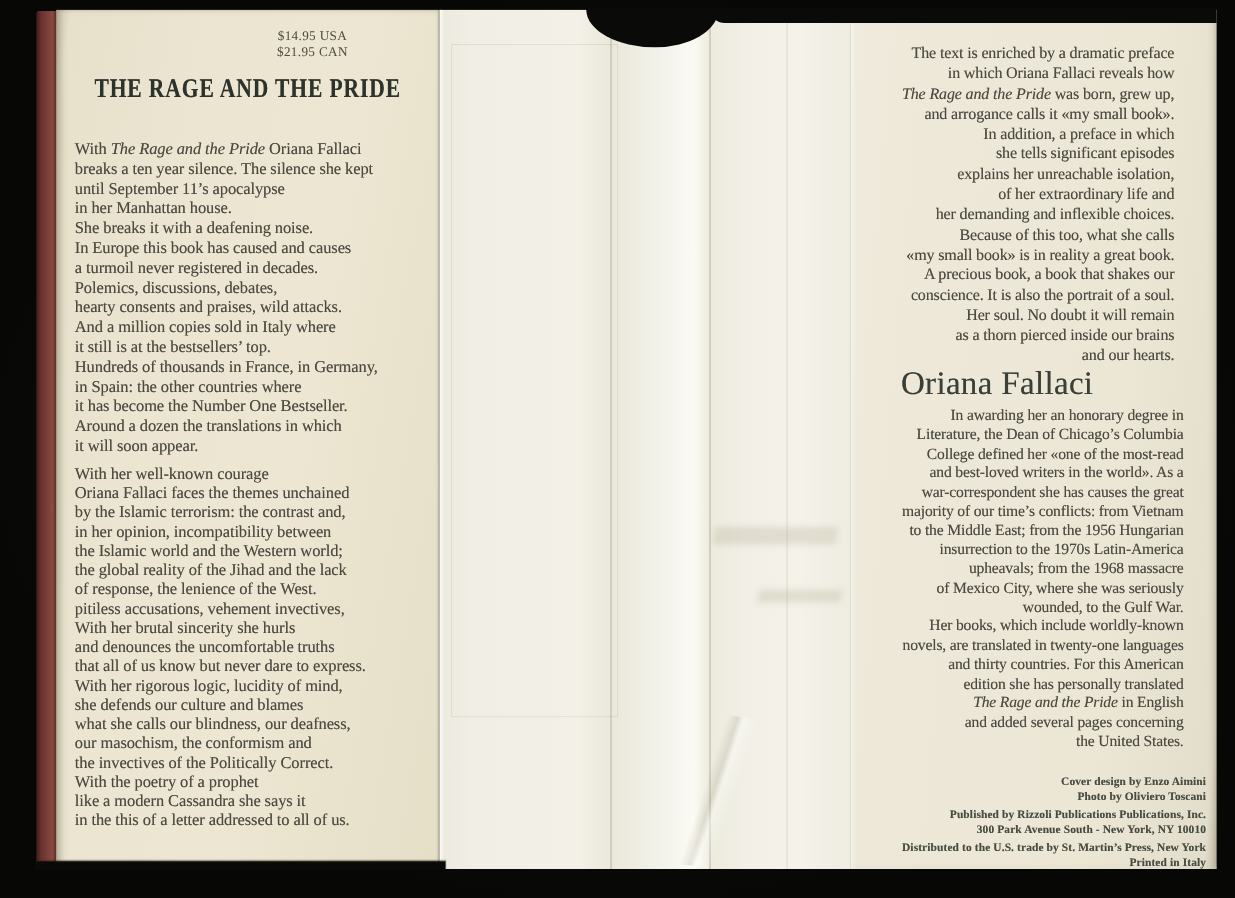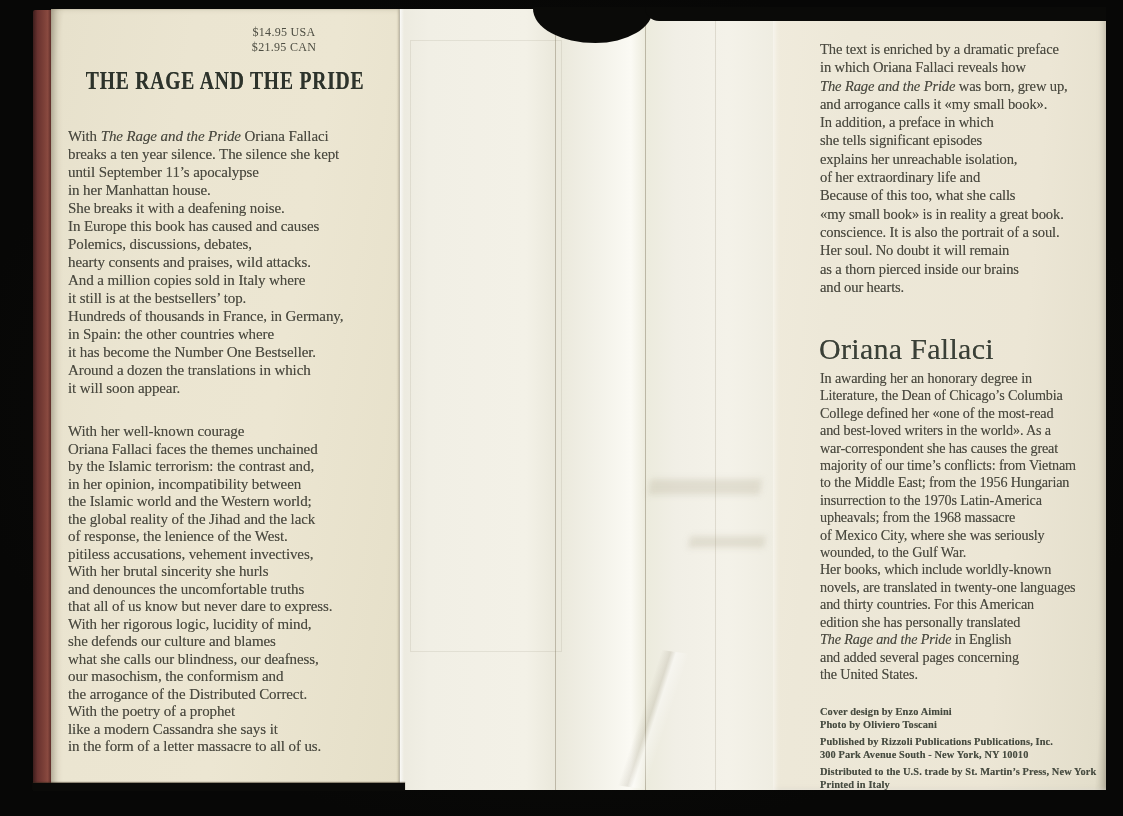--- a/index.html
+++ b/index.html
@@ -20,21 +20,21 @@
     background:linear-gradient(to right,#3d1d1c 0%,#68322f 25%,#7c4038 60%,#8a4a40 82%,#5d2d29 100%);
     border-radius:2px 0 0 2px;}
 
   
   .flap{position:absolute;top:0;height:100%;}
   .flap.left{left:18px;width:348px;
     background:linear-gradient(100deg,#d9d2bc 0%,#e7e1cc 3%,#ebe5d1 30%,#ece6d2 60%,#e5dfc8 100%);
     box-shadow:inset 6px 0 9px -4px rgba(60,48,30,.45), inset -1px 0 2px rgba(90,80,55,.25);}
   .flap.right{left:740px;width:333px;
     background:linear-gradient(95deg,#f0ebdc 0%,#ede8d8 20%,#ece6d5 70%,#e3decb 97%,#c9c4b0 100%);
-    box-shadow:inset 3px 0 6px -2px rgba(255,255,255,.8), inset -4px 0 8px -4px rgba(70,60,40,.4);}
+    box-shadow:inset 3px 0 6px -2px rgba(255,255,255,.8), inset -4px 0 8px -4px rgba(70,60,40,.4);text-align:right;}
   .back-panel{position:absolute;left:366px;top:0;width:374px;height:100%;
     background:linear-gradient(to right,
       #eceadf 0%, #f1efe5 8%, #f3f1e7 34%, #eae8db 42%,
       #f5f4ec 56%, #fbfaf4 62%, #ecebdd 66%, #f1efe6 74%,
       #f4f2e9 88%, #efede2 100%);}
 
   
   .fold{position:absolute;top:0;height:100%;width:1px;background:rgba(105,95,70,.35);}
   .fold-hl{position:absolute;top:0;height:100%;width:4px;
     background:linear-gradient(to right,rgba(255,255,255,.75),rgba(255,255,255,0));}
@@ -102,20 +102,21 @@
       <div class="title-wrap">
         <span class="title-text">THE RAGE AND THE PRIDE</span>
       </div>
       <div class="para p1">
           <div class="line">With <i>The Rage and the Pride</i> Oriana Fallaci</div>
           <div class="line">breaks a ten year silence. The silence she kept</div>
           <div class="line">until September 11’s apocalypse</div>
           <div class="line">in her Manhattan house.</div>
           <div class="line">She breaks it with a deafening noise.</div>
           <div class="line">In Europe this book has caused and causes</div>
+          <div class="line">a turmoil never registered in decades.</div>
           <div class="line">Polemics, discussions, debates,</div>
           <div class="line">hearty consents and praises, wild attacks.</div>
           <div class="line">And a million copies sold in Italy where</div>
           <div class="line">it still is at the bestsellers’ top.</div>
           <div class="line">Hundreds of thousands in France, in Germany,</div>
           <div class="line">in Spain: the other countries where</div>
           <div class="line">it has become the Number One Bestseller.</div>
           <div class="line">Around a dozen the translations in which</div>
           <div class="line">it will soon appear.</div>
         </div>
@@ -128,24 +129,24 @@
           <div class="line">the global reality of the Jihad and the lack</div>
           <div class="line">of response, the lenience of the West.</div>
           <div class="line">pitiless accusations, vehement invectives,</div>
           <div class="line">With her brutal sincerity she hurls</div>
           <div class="line">and denounces the uncomfortable truths</div>
           <div class="line">that all of us know but never dare to express.</div>
           <div class="line">With her rigorous logic, lucidity of mind,</div>
           <div class="line">she defends our culture and blames</div>
           <div class="line">what she calls our blindness, our deafness,</div>
           <div class="line">our masochism, the conformism and</div>
-          <div class="line">the arrogance of the Distributed Correct.</div>
+          <div class="line">the invectives of the Politically Correct.</div>
           <div class="line">With the poetry of a prophet</div>
           <div class="line">like a modern Cassandra she says it</div>
-          <div class="line">in the form of a letter massacre to all of us.</div>
+          <div class="line">in the this of a letter addressed to all of us.</div>
         </div>
     </div>
 
     <div class="back-panel">
       <div class="fold-hl" style="left:1px;"></div>
       <div class="fold crease-a"></div>
       <div class="fold crease-b"></div>
       <div class="fold crease-c"></div>
       <div class="emboss-rect"></div>
       <div class="diag-crease"></div>
@@ -158,22 +159,24 @@
     <div class="flap right">
       <div class="para rp1">
           <div class="line">The text is enriched by a dramatic preface</div>
           <div class="line">in which Oriana Fallaci reveals how</div>
           <div class="line"><i>The Rage and the Pride</i> was born, grew up,</div>
           <div class="line">and arrogance calls it «my small book».</div>
           <div class="line">In addition, a preface in which</div>
           <div class="line">she tells significant episodes</div>
           <div class="line">explains her unreachable isolation,</div>
           <div class="line">of her extraordinary life and</div>
+          <div class="line">her demanding and inflexible choices.</div>
           <div class="line">Because of this too, what she calls</div>
           <div class="line">«my small book» is in reality a great book.</div>
+          <div class="line">A precious book, a book that shakes our</div>
           <div class="line">conscience. It is also the portrait of a soul.</div>
           <div class="line">Her soul. No doubt it will remain</div>
           <div class="line">as a thorn pierced inside our brains</div>
           <div class="line">and our hearts.</div>
         </div>
       <h2 class="author">Oriana Fallaci</h2>
       <div class="para bio">
           <div class="line">In awarding her an honorary degree in</div>
           <div class="line">Literature, the Dean of Chicago’s Columbia</div>
           <div class="line">College defined her «one of the most-read</div>

